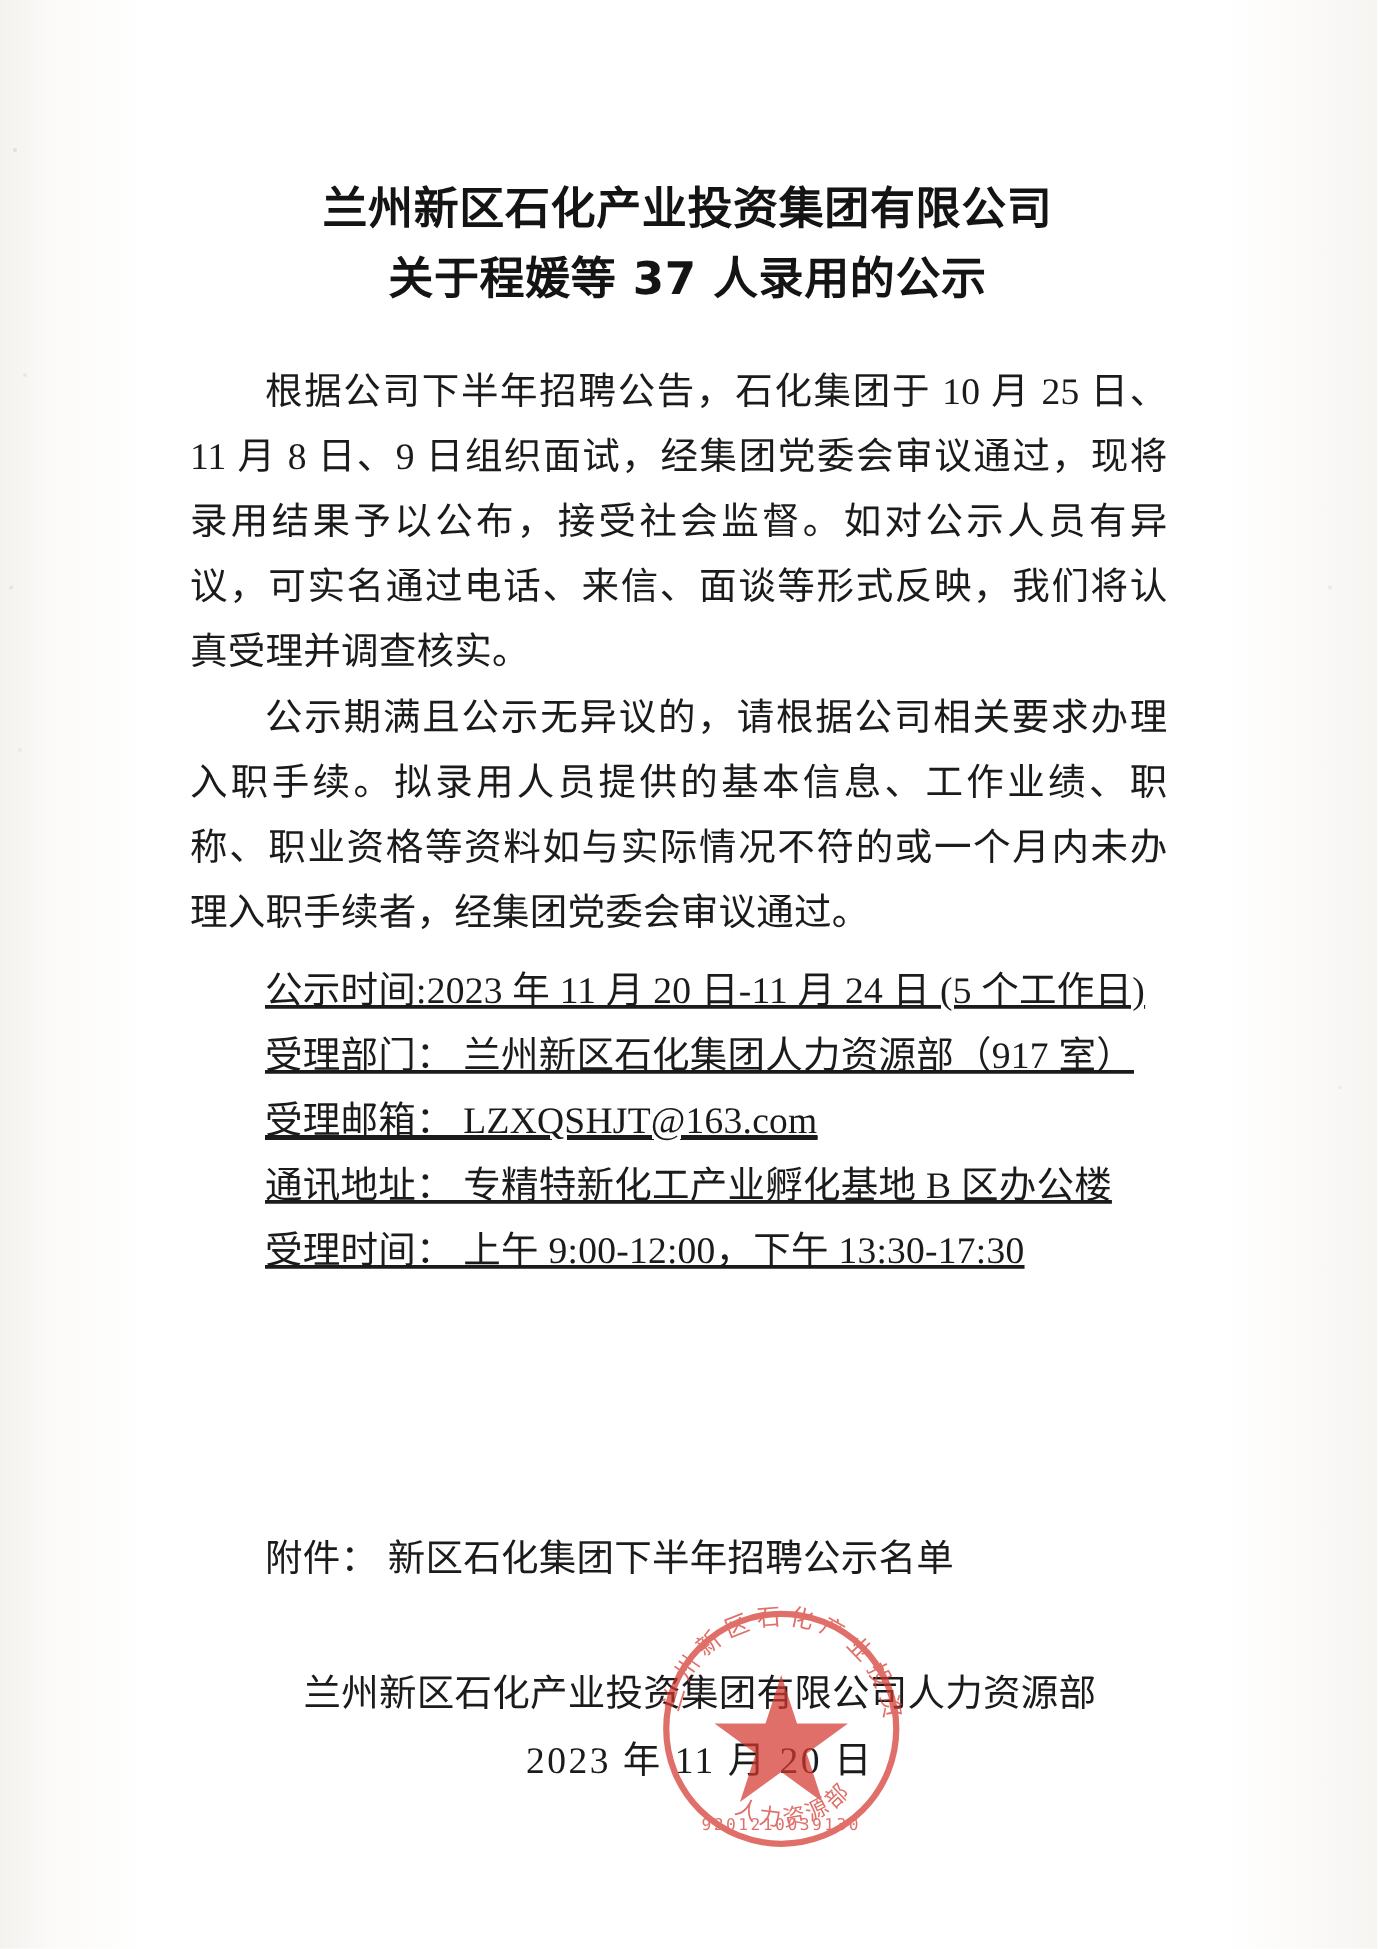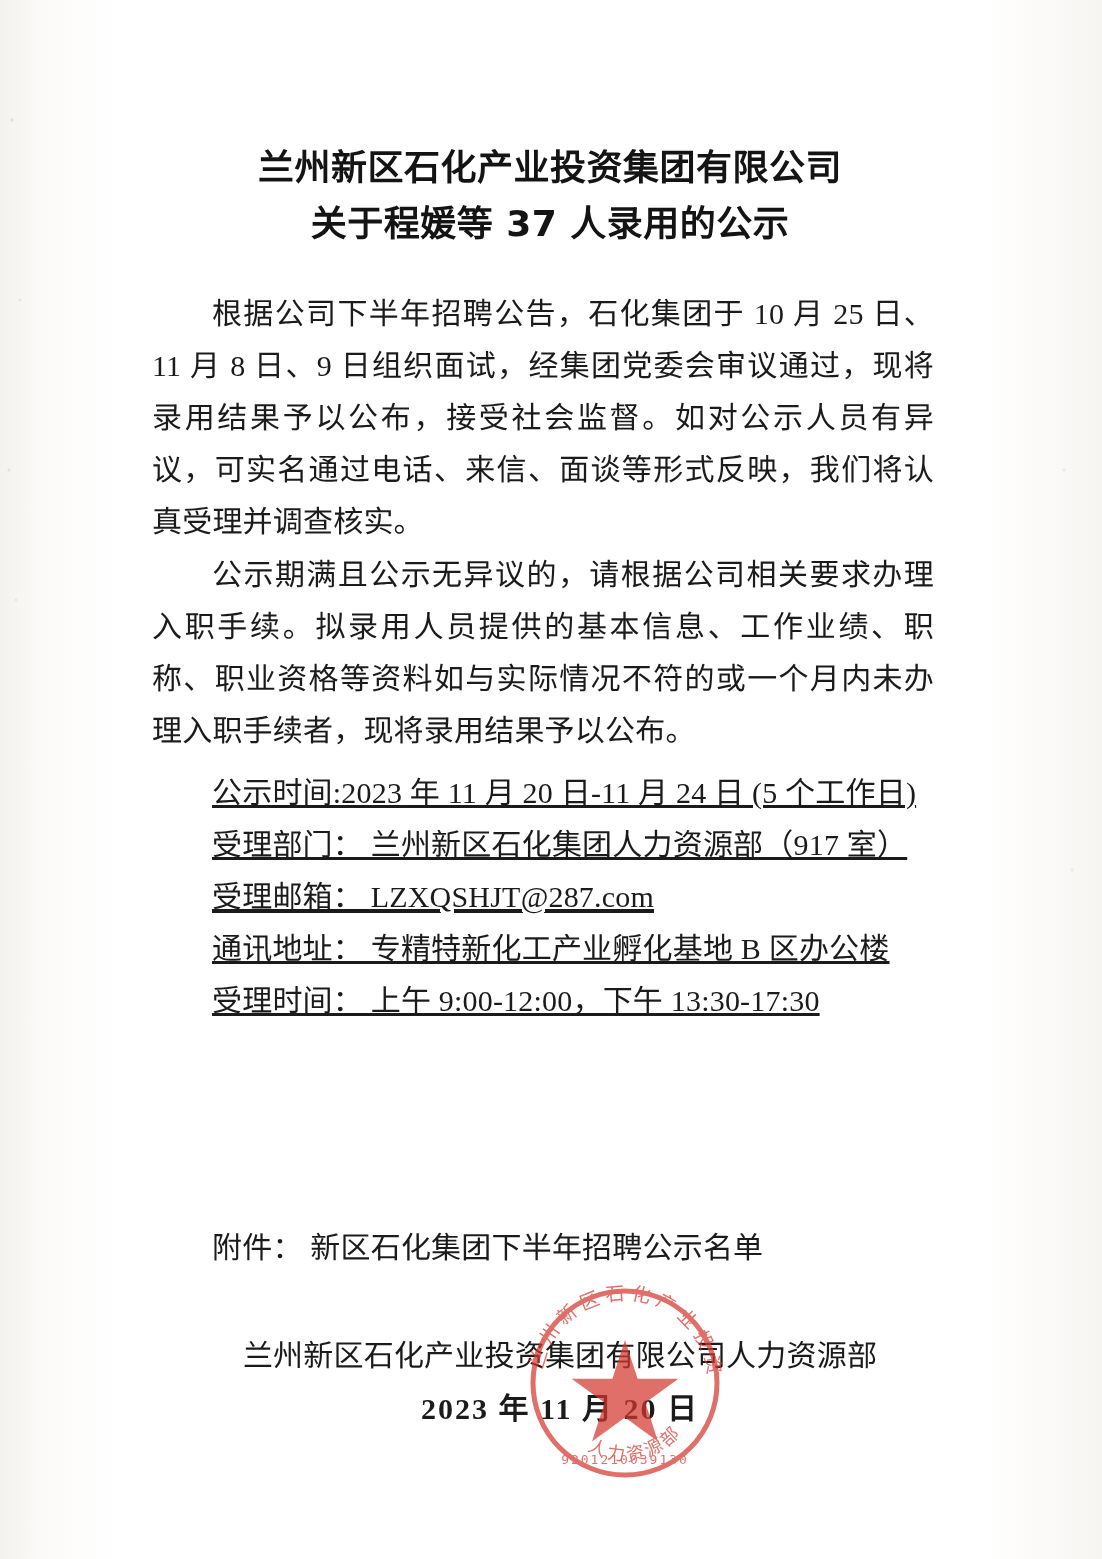--- a/index.html
+++ b/index.html
@@ -114,21 +114,20 @@
     top: 1330px;
     width: 820px;
     text-align: center;
     font-size: 30px;
     line-height: 1.75;
     letter-spacing: 0.2px;
   }
   .signature .sig-date {
     display: block;
     letter-spacing: 2px;
-    font-weight: bold;
   }
 
   
   .seal {
     position: absolute;
     left: 520px;
     top: 1278px;
     width: 210px;
     height: 210px;
     opacity: 0.72;
@@ -144,26 +143,26 @@
 
 <div class="content">
 
   <div class="doc-title">
     <span>兰州新区石化产业投资集团有限公司</span>
     <span class="line2">关于程媛等 37 人录用的公示</span>
   </div>
 
   <div class="body-block">
     <p class="para">根据公司下半年招聘公告，石化集团于 10 月 25 日、11 月 8 日、9 日组织面试，经集团党委会审议通过，现将录用结果予以公布，接受社会监督。如对公示人员有异议，可实名通过电话、来信、面谈等形式反映，我们将认真受理并调查核实。</p>
-    <p class="para">公示期满且公示无异议的，请根据公司相关要求办理入职手续。拟录用人员提供的基本信息、工作业绩、职称、职业资格等资料如与实际情况不符的或一个月内未办理入职手续者，现将录用结果予以公布。</p>
+    <p class="para">公示期满且公示无异议的，请根据公司相关要求办理入职手续。拟录用人员提供的基本信息、工作业绩、职称、职业资格等资料如与实际情况不符的或一个月内未办理入职手续者，经集团党委会审议通过。</p>
 
     <ul class="info-list">
       <li>公示时间:2023 年 11 月 20 日-11 月 24 日 (5 个工作日)</li>
       <li>受理部门： 兰州新区石化集团人力资源部（917 室）</li>
-      <li><span class="underline-link">受理邮箱： LZXQSHJT@287.com</span></li>
+      <li><span class="underline-link">受理邮箱： LZXQSHJT@163.com</span></li>
       <li>通讯地址： 专精特新化工产业孵化基地 B 区办公楼</li>
       <li>受理时间： 上午 9:00-12:00，下午 13:30-17:30</li>
     </ul>
   </div>
 
   <div class="attachment">附件： 新区石化集团下半年招聘公示名单</div>
 
   <div class="signature">
     <span>兰州新区石化产业投资集团有限公司人力资源部</span>
     <span class="sig-date">2023 年 11 月 20 日</span>

